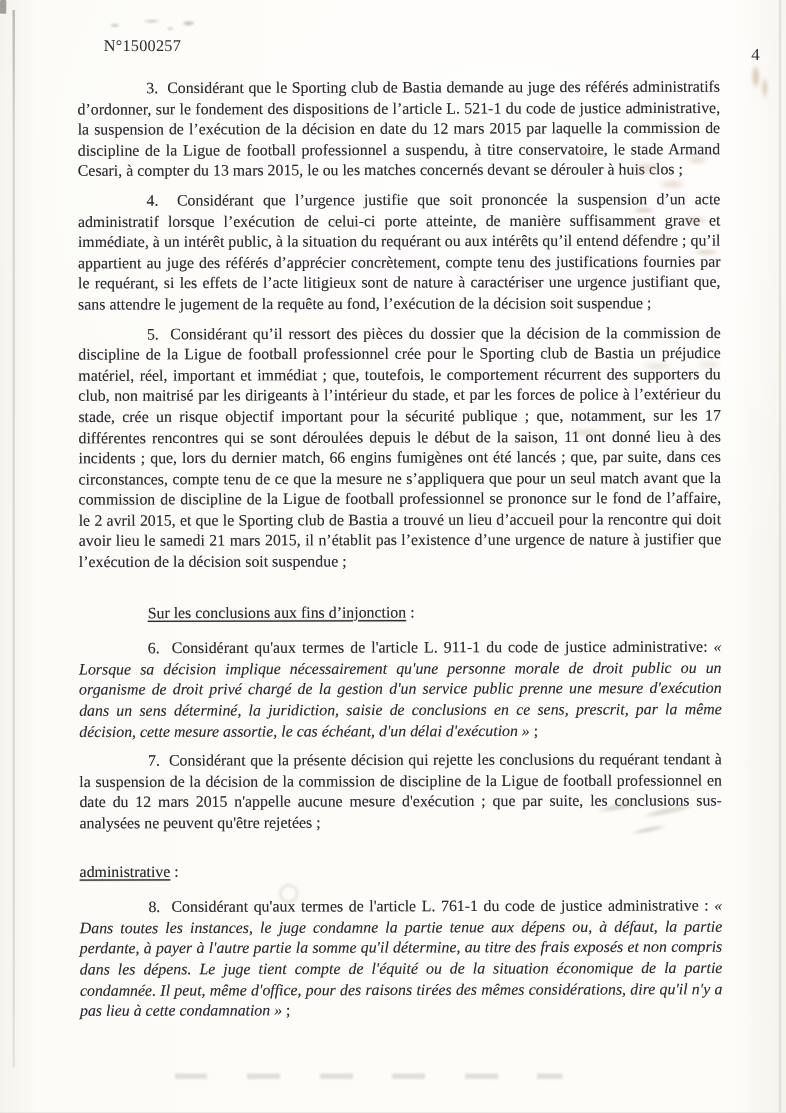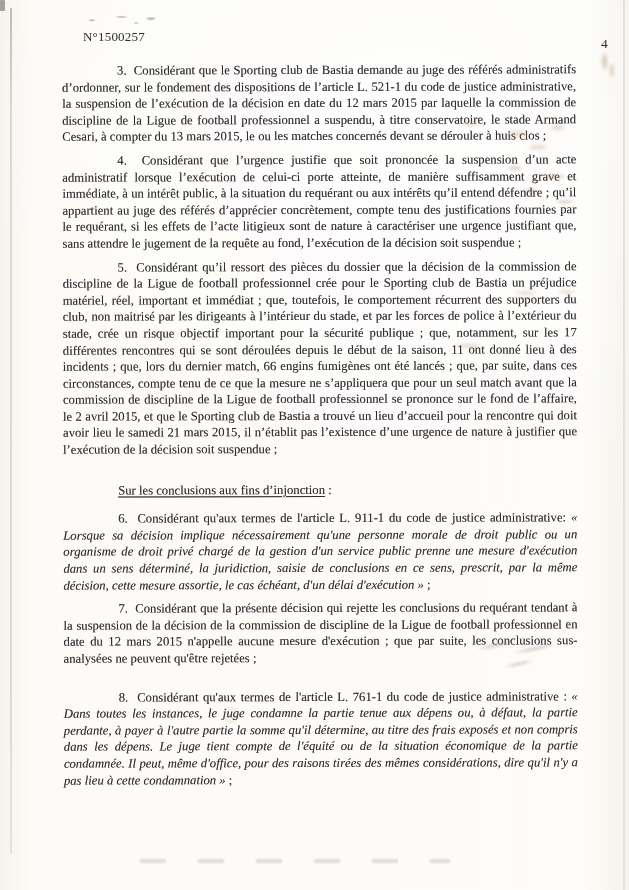--- a/index.html
+++ b/index.html
@@ -82,20 +82,21 @@
   <div class="hdr-page">4</div>
 
   <div class="body-text">
       <div class="block para"><span>3.&nbsp; Considérant que le Sporting club de Bastia demande au juge des référés administratifs d’ordonner, sur le fondement des dispositions de l’article L. 521-1 du code de justice administrative, la suspension de l’exécution de la décision en date du 12 mars 2015 par laquelle la commission de discipline de la Ligue de football professionnel a suspendu, à titre conservatoire, le stade Armand Cesari, à compter du 13 mars 2015, le ou les matches concernés devant se dérouler à huis clos ;</span></div>
       <div class="block para"><span>4.&nbsp; Considérant que l’urgence justifie que soit prononcée la suspension d’un acte administratif lorsque l’exécution de celui-ci porte atteinte, de manière suffisamment grave et immédiate, à un intérêt public, à la situation du requérant ou aux intérêts qu’il entend défendre ; qu’il appartient au juge des référés d’apprécier concrètement, compte tenu des justifications fournies par le requérant, si les effets de l’acte litigieux sont de nature à caractériser une urgence justifiant que, sans attendre le jugement de la requête au fond, l’exécution de la décision soit suspendue ;</span></div>
       <div class="block para"><span>5.&nbsp; Considérant qu’il ressort des pièces du dossier que la décision de la commission de discipline de la Ligue de football professionnel crée pour le Sporting club de Bastia un préjudice matériel, réel, important et immédiat ; que, toutefois, le comportement récurrent des supporters du club, non maitrisé par les dirigeants à l’intérieur du stade, et par les forces de police à l’extérieur du stade, crée un risque objectif important pour la sécurité publique ; que, notamment, sur les 17 différentes rencontres qui se sont déroulées depuis le début de la saison, 11 ont donné lieu à des incidents ; que, lors du dernier match, 66 engins fumigènes ont été lancés ; que, par suite, dans ces circonstances, compte tenu de ce que la mesure ne s’appliquera que pour un seul match avant que la commission de discipline de la Ligue de football professionnel se prononce sur le fond de l’affaire, le 2 avril 2015, et que le Sporting club de Bastia a trouvé un lieu d’accueil pour la rencontre qui doit avoir lieu le samedi 21 mars 2015, il n’établit pas l’existence d’une urgence de nature à justifier que l’exécution de la décision soit suspendue ;</span></div>
       <div class="block heading"><span class="ul">Sur les conclusions aux fins d’injonction</span><span> :</span></div>
       <div class="block para"><span>6.&nbsp; Considérant qu'aux termes de l'article L. 911-1 du code de justice administrative: </span><span class="it">« Lorsque sa décision implique nécessairement qu'une personne morale de droit public ou un organisme de droit privé chargé de la gestion d'un service public prenne une mesure d'exécution dans un sens déterminé, la juridiction, saisie de conclusions en ce sens, prescrit, par la même décision, cette mesure assortie, le cas échéant, d'un délai d'exécution »</span><span> ;</span></div>
       <div class="block para"><span>7.&nbsp; Considérant que la présente décision qui rejette les conclusions du requérant tendant à la suspension de la décision de la commission de discipline de la Ligue de football professionnel en date du 12 mars 2015 n'appelle aucune mesure d'exécution ; que par suite, les conclusions sus-analysées ne peuvent qu'être rejetées ;</span></div>
       <div class="block h2wrap">
+        <div><span class="ul">administrative</span> :</div>
       </div>
       <div class="block para"><span>8.&nbsp; Considérant qu'aux termes de l'article L. 761-1 du code de justice administrative : </span><span class="it">« Dans toutes les instances, le juge condamne la partie tenue aux dépens ou, à défaut, la partie perdante, à payer à l'autre partie la somme qu'il détermine, au titre des frais exposés et non compris dans les dépens. Le juge tient compte de l'équité ou de la situation économique de la partie condamnée. Il peut, même d'office, pour des raisons tirées des mêmes considérations, dire qu'il n'y a pas lieu à cette condamnation »</span><span> ;</span></div>
     </div>
 
   <div class="artifact left-edge-line"></div>
   <div class="artifact left-edge-tip"></div>
   <div class="artifact right-edge-line"></div>
   <div class="artifact bottom-marks"></div>
   <div class="artifact pen-smudge-top-left"></div>
   <div class="artifact page-number-smudge"></div>

